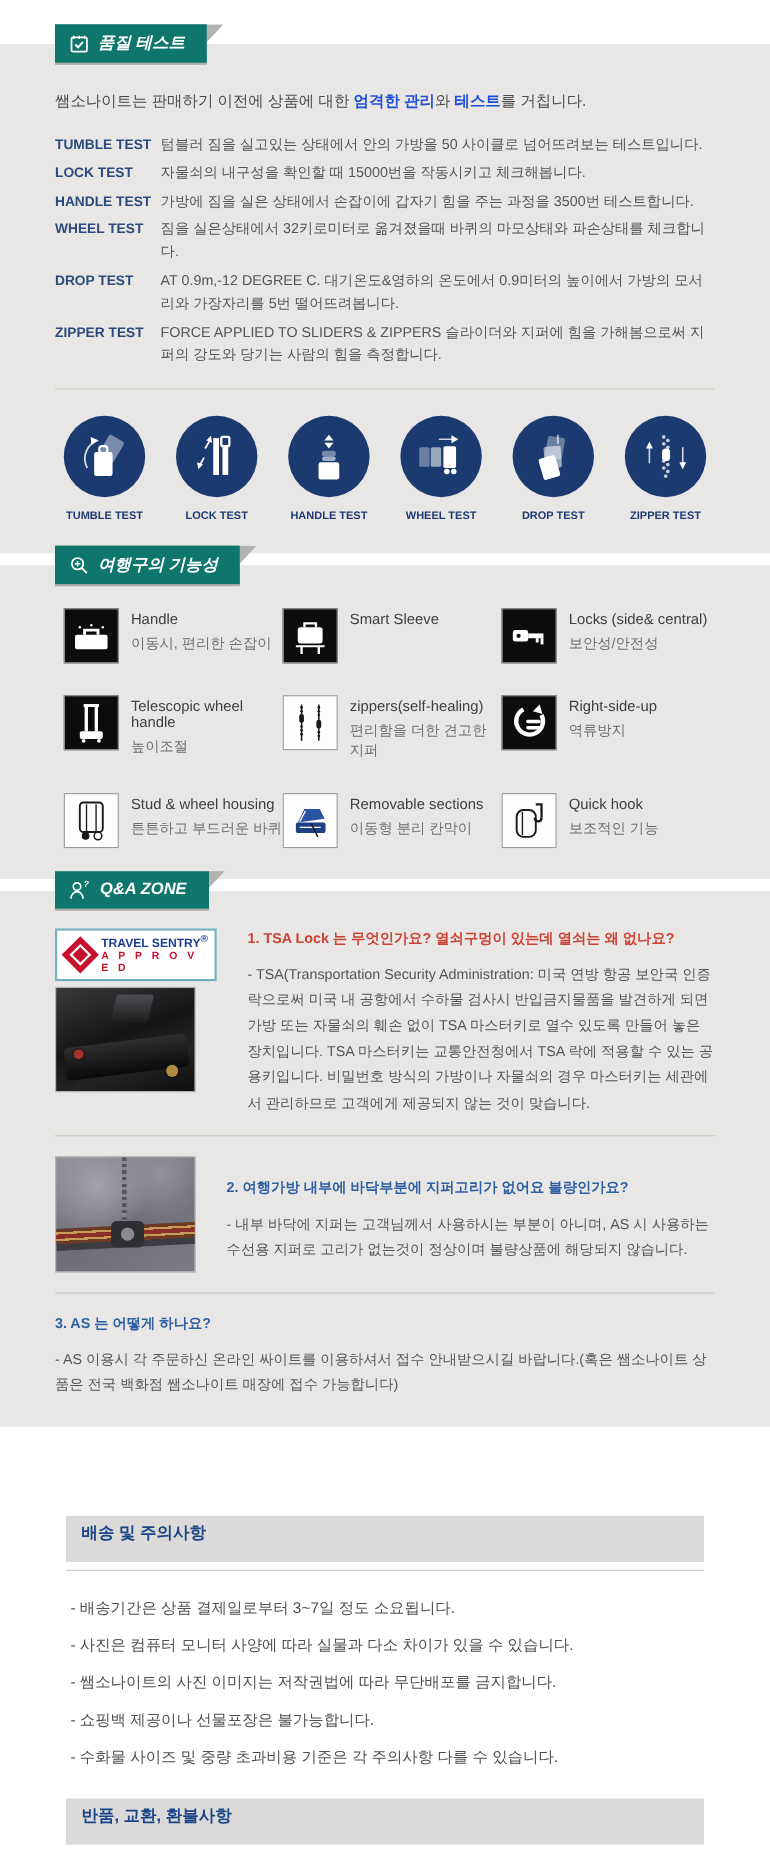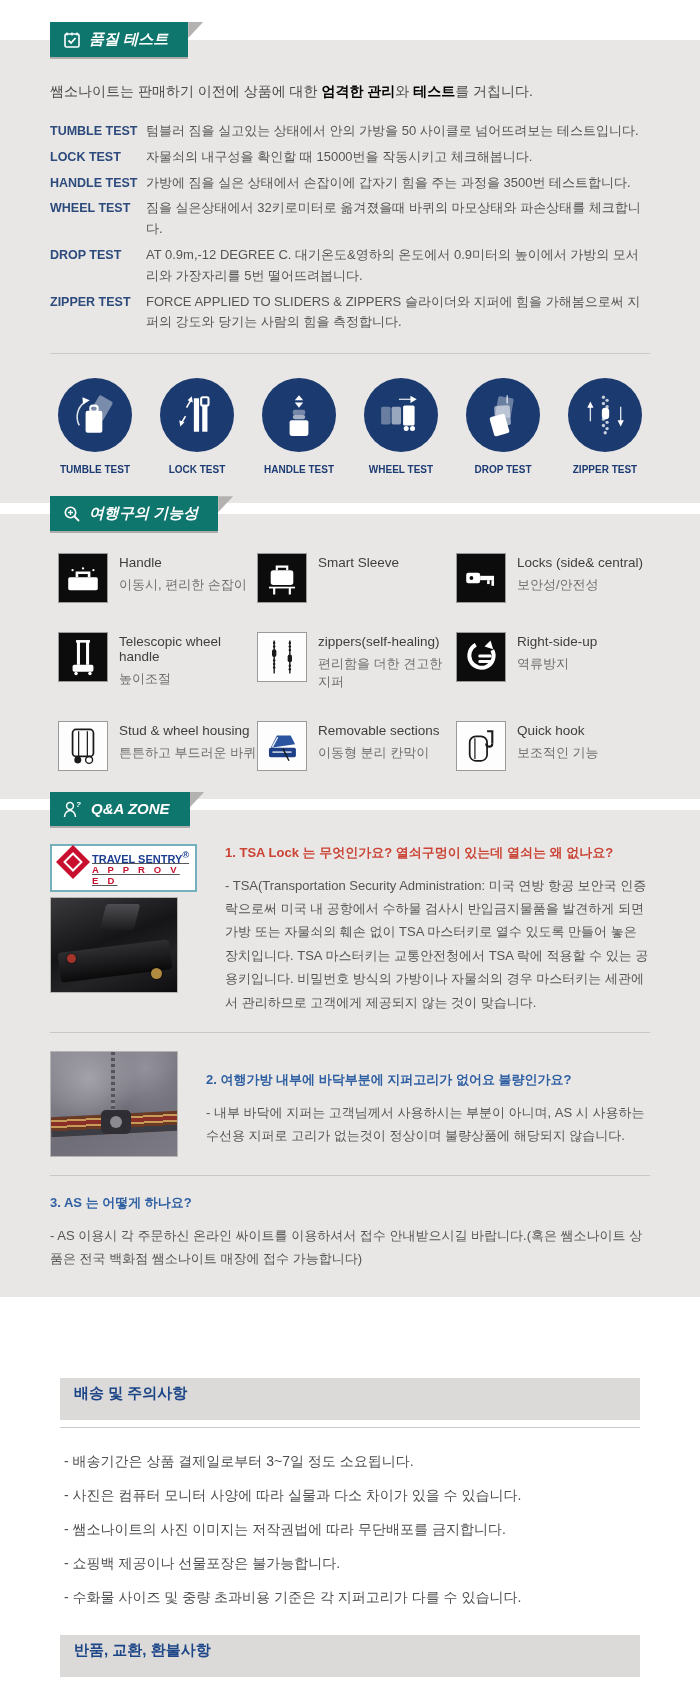--- a/index.html
+++ b/index.html
@@ -34,21 +34,21 @@
     right: -15px;
     top: 0;
     width: 15px;
     height: 16px;
     background: #b3b2b0;
     clip-path: polygon(0 0, 100% 0, 0 100%);
   }
 
   
   .intro { font-size: 14px; color: #4a4a4a; margin: 8px 0 20px; }
-  .intro b { color: #000000; text-align: right; }
+  .intro b { color: #1d4ed8; text-align: right; }
   .test-row { display: flex; margin-bottom: 5px; }
   .test-label {
     flex: 0 0 96px;
     color: #2c4a7c;
     font-weight: bold;
     font-size: 12.5px;
     line-height: 1.6;
   }
   .test-desc { flex: 1; font-size: 13px; color: #555; line-height: 1.6; }
   .divider1 { border: 0; border-top: 1px solid #cbcac8; margin: 20px 0 0; }
@@ -88,23 +88,22 @@
   .f-desc { font-size: 13px; color: #6e6e6e; line-height: 1.4; }
 
   
   .qa-row { display: flex; gap: 28px; padding: 0 50px; }
   .qa-left { flex: 0 0 128px; }
   .qa-right { flex: 1; }
   .ts-logo {
     background: #fff;
     border: 2px solid #74b1bd;
     height: 48px;
-    display: flex; gap: 7px;
+    display: flex; align-items: center; gap: 7px;
     padding: 4px 6px;
-    text-decoration: underline;
   }
   .ts-diamond {
     width: 24px; height: 24px;
     background: #c8102e;
     transform: rotate(45deg);
     position: relative;
     flex: 0 0 24px;
     margin-left: 3px;
   }
   .ts-diamond::after {
@@ -569,21 +568,21 @@
 <div class="spacer-top"></div>
 
 <div class="note-block">
   <div class="note-header">배송 및 주의사항</div>
   <hr class="note-underline">
   <ul class="note-list">
     <li>- 배송기간은 상품 결제일로부터 3~7일 정도 소요됩니다.</li>
     <li>- 사진은 컴퓨터 모니터 사양에 따라 실물과 다소 차이가 있을 수 있습니다.</li>
     <li>- 쌤소나이트의 사진 이미지는 저작권법에 따라 무단배포를 금지합니다.</li>
     <li>- 쇼핑백 제공이나 선물포장은 불가능합니다.</li>
-    <li>- 수화물 사이즈 및 중량 초과비용 기준은 각 지퍼고리가 다를 수 있습니다.</li>
+    <li>- 수화물 사이즈 및 중량 초과비용 기준은 각 주의사항 다를 수 있습니다.</li>
   </ul>
 </div>
 
 <div class="note-block" style="margin-top:26px">
   <div class="note-header">반품, 교환, 환불사항</div>
   <hr class="note-underline">
 
 </div>
 
 </body></html>

